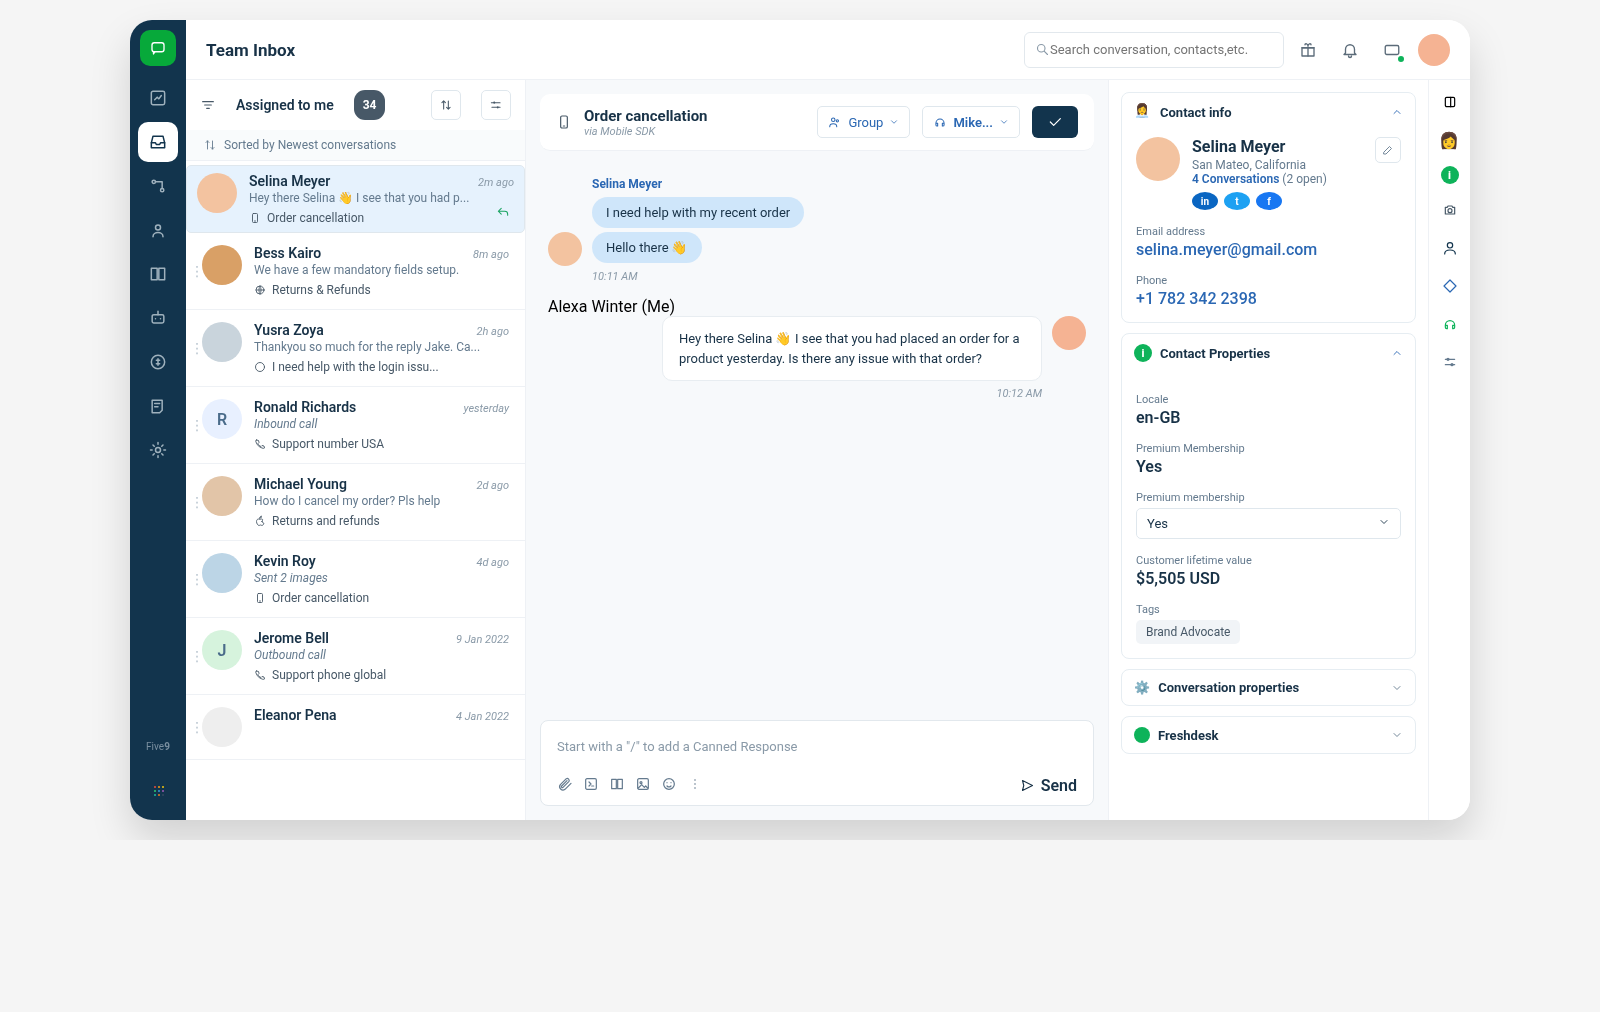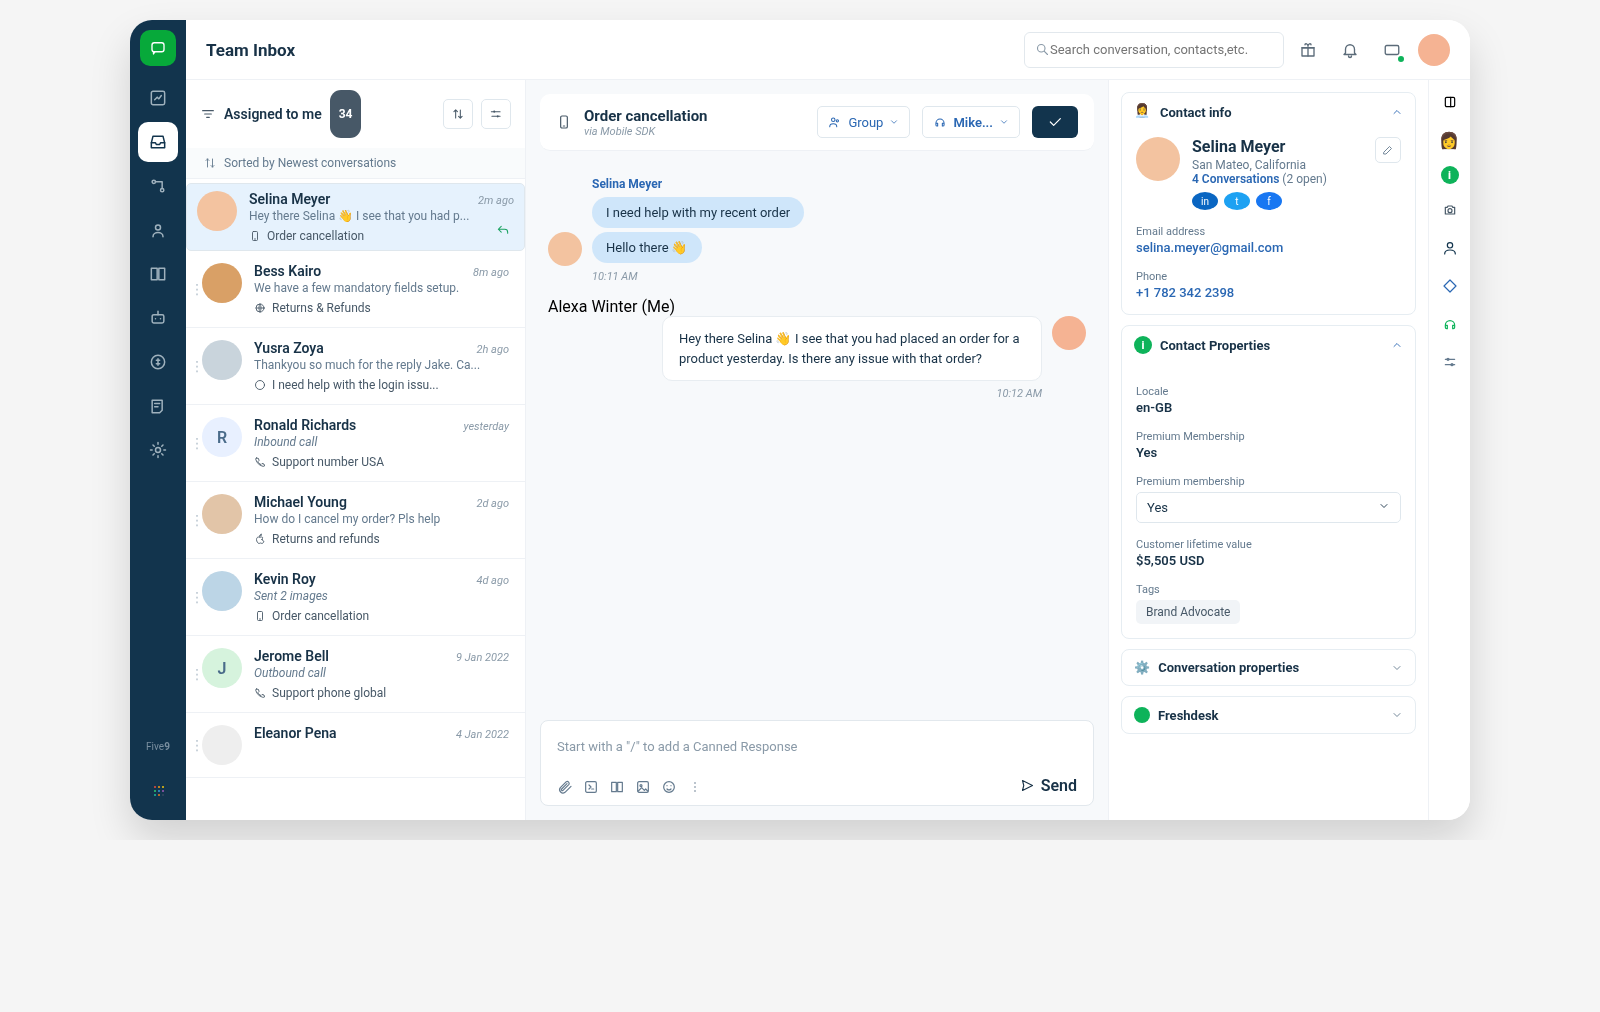--- a/index.html
+++ b/index.html
@@ -16,23 +16,23 @@
 .main{flex:1;display:flex;flex-direction:column;background:#fff;min-width:0}
 .topbar{height:60px;display:flex;align-items:center;padding:14px 20px;border-bottom:1px solid #eef1f5}
 .title{font-size:17px;font-weight:700;color:#183247}
 .tspace{flex:1}
 .search{display:flex;align-items:center;width:260px;height:36px;border:1px solid #e2e8ed;border-radius:6px;padding:0 10px;color:#8a9aa8}
 .search input{border:0;outline:0;flex:1;font-size:13px;color:#183247;background:transparent}
 .ticon{width:36px;height:36px;display:flex;align-items:center;justify-content:center;color:#5b6b79;margin-left:6px;cursor:pointer}
 .avatar{width:32px;height:32px;border-radius:50%;background:#f5b393;margin-left:8px}
 .body{flex:1;display:flex;min-height:0}
 .list{width:340px;border-right:1px solid #eef1f5;display:flex;flex-direction:column;min-height:0}
-.lhead{display:flex;align-items:center;padding:10px 14px;gap:8px}
+.lhead{display:flex;align-items:center;padding:10px 14px;gap:20px}
 .lhead .lbl{font-size:14px;font-weight:600;color:#183247}
-.badge{background:#475867;color:#fff;border-radius:11px;padding:17px 9px;font-size:12px;font-weight:700}
+.badge{background:#475867;color:#fff;border-radius:11px;padding:8px 9px;font-size:12px;font-weight:700}
 .ibtn{width:30px;height:30px;border:1px solid #dfe7ed;border-radius:5px;display:flex;align-items:center;justify-content:center;color:#475867;cursor:pointer}
 .sort{padding:8px 18px;font-size:12px;color:#647a8e;background:#f9fbfc;border-bottom:1px solid #eef1f5;display:flex;align-items:center;gap:8px}
 .convs{flex:1;overflow-y:auto}
 .conv{padding:12px 16px;border-bottom:1px solid #eef1f5;display:flex;gap:12px;cursor:pointer;position:relative}
 .conv.sel{background:#e6f2fd}
 .conv .av{width:40px;height:40px;border-radius:50%;flex-shrink:0;display:flex;align-items:center;justify-content:center;font-weight:600}
 .conv .ct{flex:1;min-width:0}
 .conv .l1{display:flex;justify-content:space-between;align-items:baseline}
 .conv .nm{font-size:14px;font-weight:600;color:#183247}
 .conv .tm{font-size:11px;color:#8a9aa8;font-style:italic}
@@ -54,38 +54,38 @@
 .bub.noav{margin-left:44px}
 .ts{font-size:11px;color:#8a9aa8;margin:4px 0 14px 44px;font-style:italic}
 .right{justify-content:flex-end}
 .bub2{background:#fff;border:1px solid #e8edf1;border-radius:10px;padding:12px 16px;font-size:13px;color:#183247;max-width:380px;line-height:1.5}
 .ts2{font-size:11px;color:#8a9aa8;text-align:right;margin:6px 44px 0 0;font-style:italic}
 .compose{background:#fff;margin:10px 14px 14px;border:1px solid #e2e8ed;border-radius:8px;padding:10px 16px}
 .ctabs{display:flex;gap:20px;font-size:13px;border-bottom:1px solid #eef1f5;margin-bottom:10px}
 .ctab{padding:6px 2px;color:#647a8e;cursor:pointer}
 .ctab.active{color:#2a67b3;font-weight:600;border-bottom:2px solid #2a67b3}
 .cin{font-size:13px;color:#8a9aa8;padding:8px 0 22px}
-.cfoot{display:flex;align-items:flex-end;gap:10px;color:#647a8e}
+.cfoot{display:flex;align-items:flex-start;gap:10px;color:#647a8e}
 .send{margin-left:auto;display:flex;align-items:center;gap:6px;color:#183247;font-weight:600;cursor:pointer}
 .side{width:320px;border-left:1px solid #eef1f5;overflow-y:auto;padding:12px;background:#fff}
 .card{border:1px solid #e6edf2;border-radius:8px;margin-bottom:10px;overflow:hidden}
 .chdr{display:flex;align-items:center;gap:8px;padding:10px 12px;font-size:13px;font-weight:700;color:#183247;cursor:pointer}
 .chdr .chev{margin-left:auto;color:#2a67b3}
 .cbody{padding:6px 14px 14px}
 .ci .big{display:flex;gap:12px;align-items:flex-start}
 .ci .bav{width:44px;height:44px;border-radius:50%;background:#f3c3a0}
 .ci .nm2{font-size:16px;font-weight:700;color:#183247}
 .ci .loc{font-size:12px;color:#647a8e;margin-top:2px}
 .ci .open{font-size:12px;color:#2a67b3;margin-top:0}
 .ci .open span{color:#647a8e}
 .soc{display:flex;gap:6px;margin-top:6px}
-.soc div{width:26px;height:18px;border-radius:50%;display:flex;align-items:center;justify-content:center;color:#fff;font-size:10px;font-weight:400}
+.soc div{width:26px;height:18px;border-radius:50%;display:flex;align-items:center;justify-content:center;color:#fff;font-size:10px;font-weight:700}
 .fld{margin-top:15px}
 .fld .fl{font-size:11px;color:#647a8e}
-.fld .fv{font-size:13px;color:#2a67b3;margin-top:2px;font-weight:500}
+.fld .fv{font-size:16px;color:#2a67b3;margin-top:2px;font-weight:500}
 .fld .fv.plain{color:#183247;font-weight:600}
 .sel{border:1px solid #dfe7ed;border-radius:5px;padding:7px 10px;font-size:13px;color:#183247;margin-top:4px;display:flex;justify-content:space-between;cursor:pointer}
 .tagchip{display:inline-block;background:#f1f4f7;border-radius:5px;padding:5px 10px;font-size:12px;color:#475867;margin-top:4px}
 .edit{width:26px;height:26px;border:1px solid #dfe7ed;border-radius:5px;display:flex;align-items:center;justify-content:center;cursor:pointer;color:#647a8e;margin-left:auto}
 .rrail{width:42px;display:flex;flex-direction:column;align-items:center;padding:10px 0;gap:14px;border-left:1px solid #eef1f5}
 .rrail .ri{width:24px;height:24px;display:flex;align-items:center;justify-content:center;cursor:pointer;border-radius:4px}
 svg{stroke:currentColor;fill:none;stroke-width:1.8;stroke-linecap:round;stroke-linejoin:round}
 </style>
 </head>
 <body>

